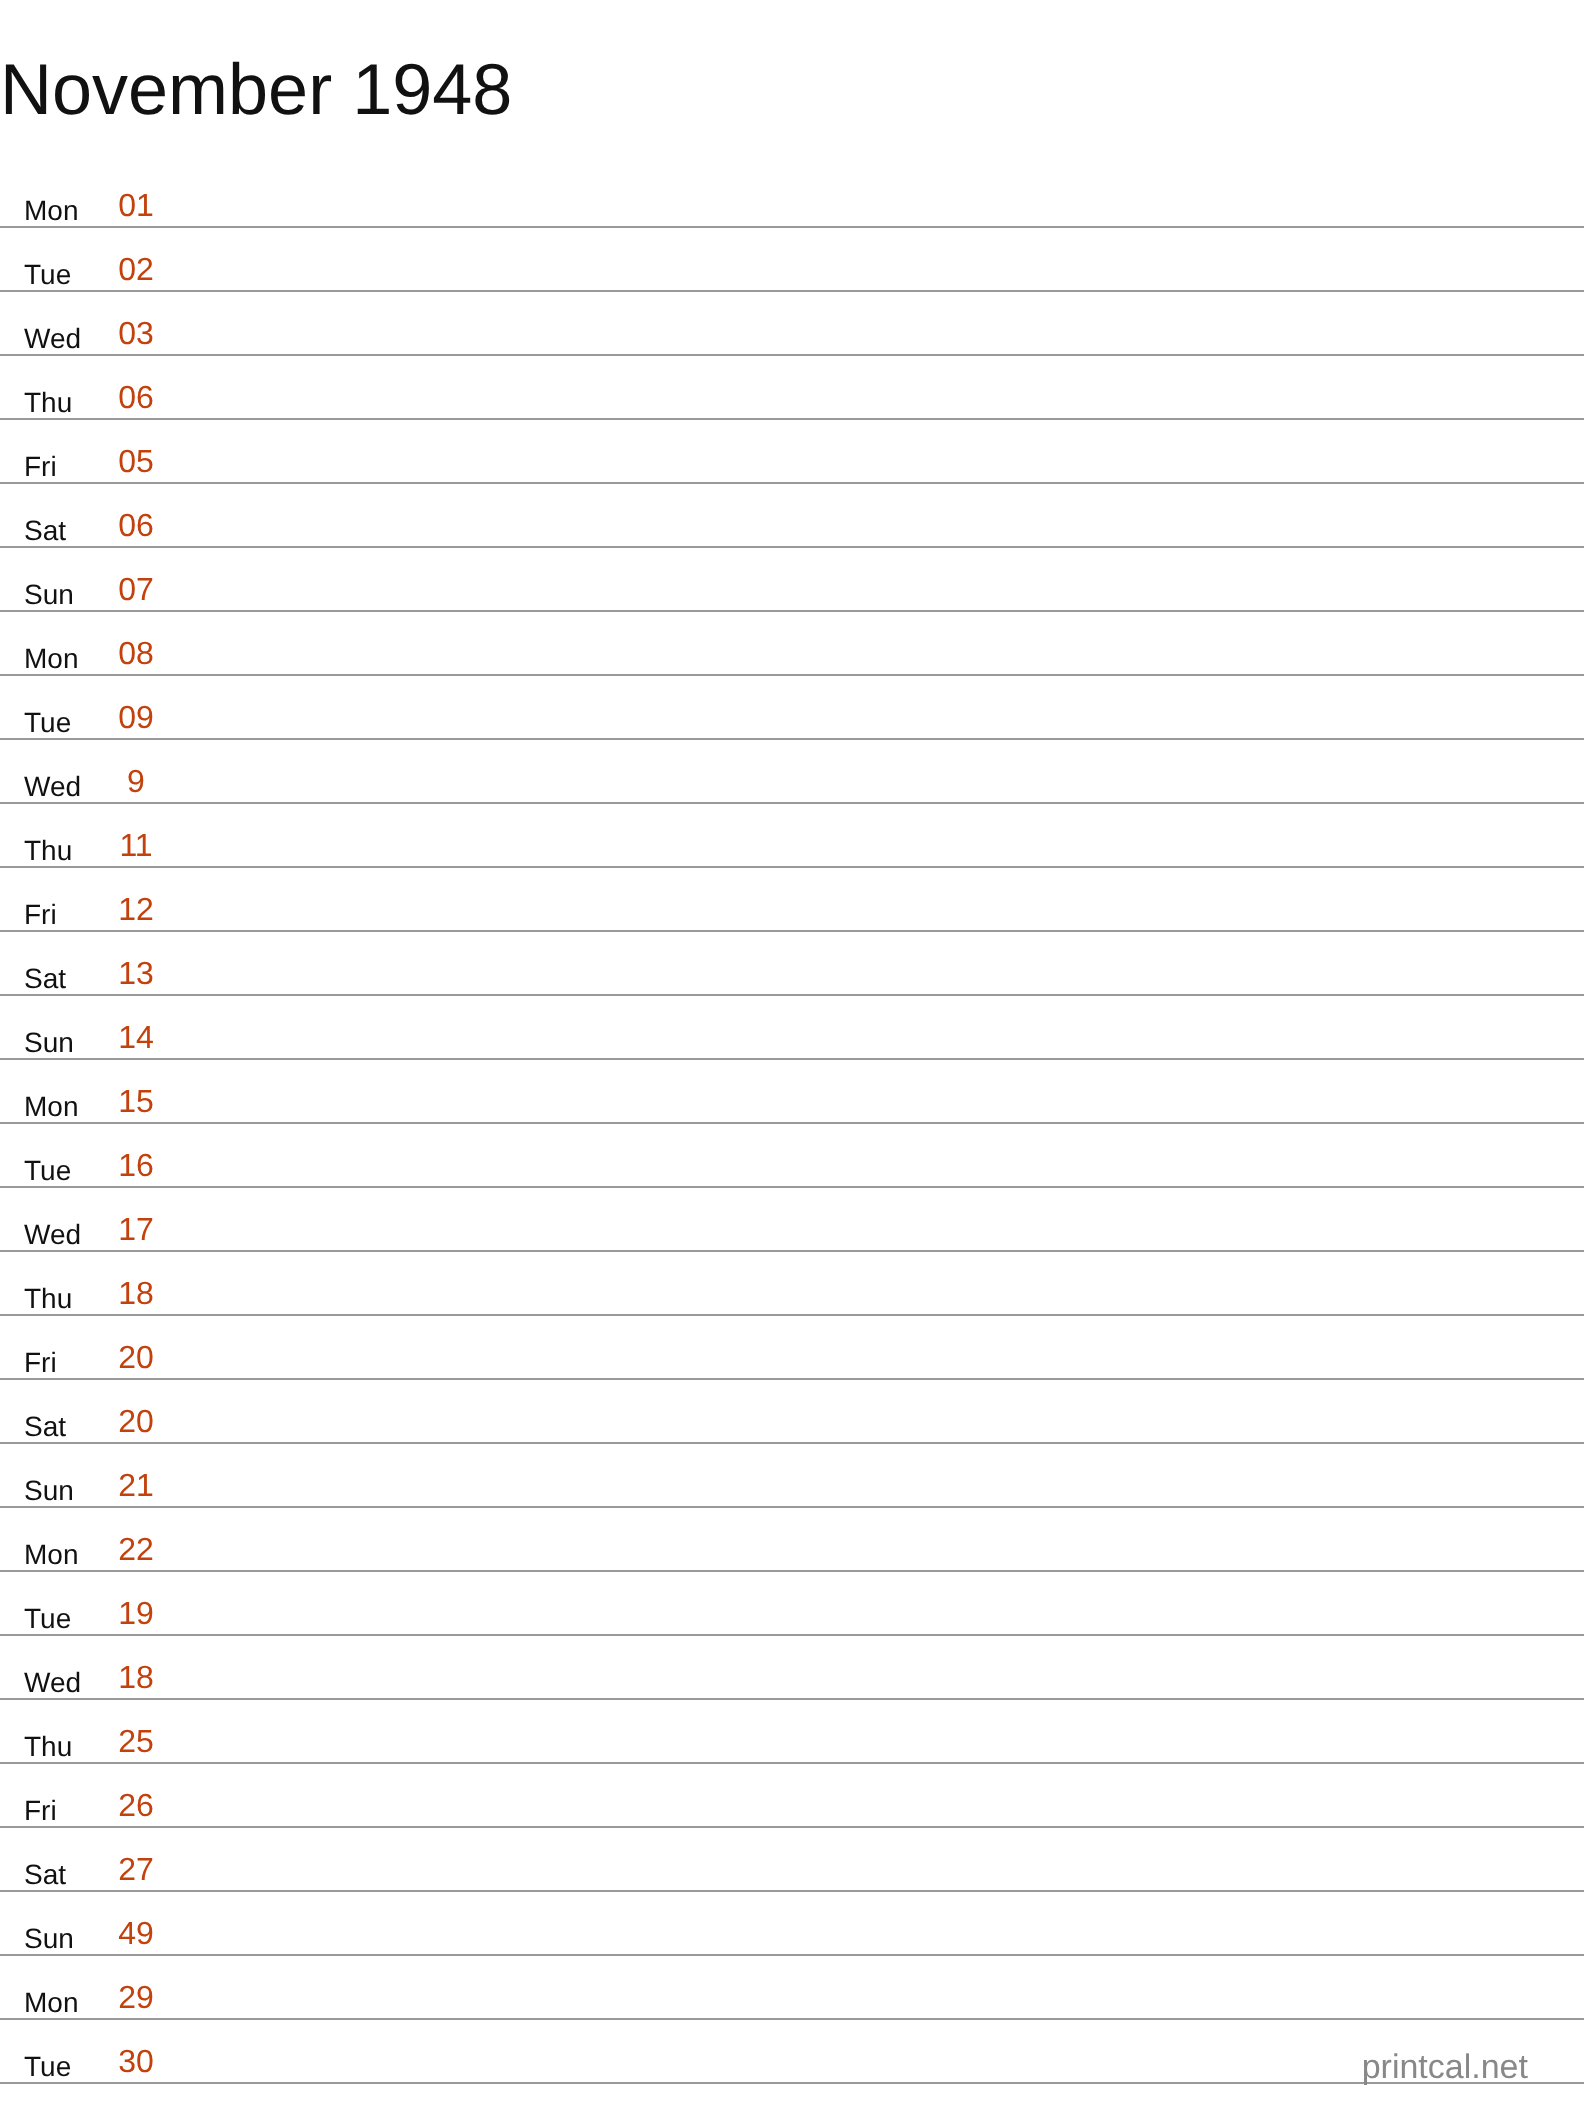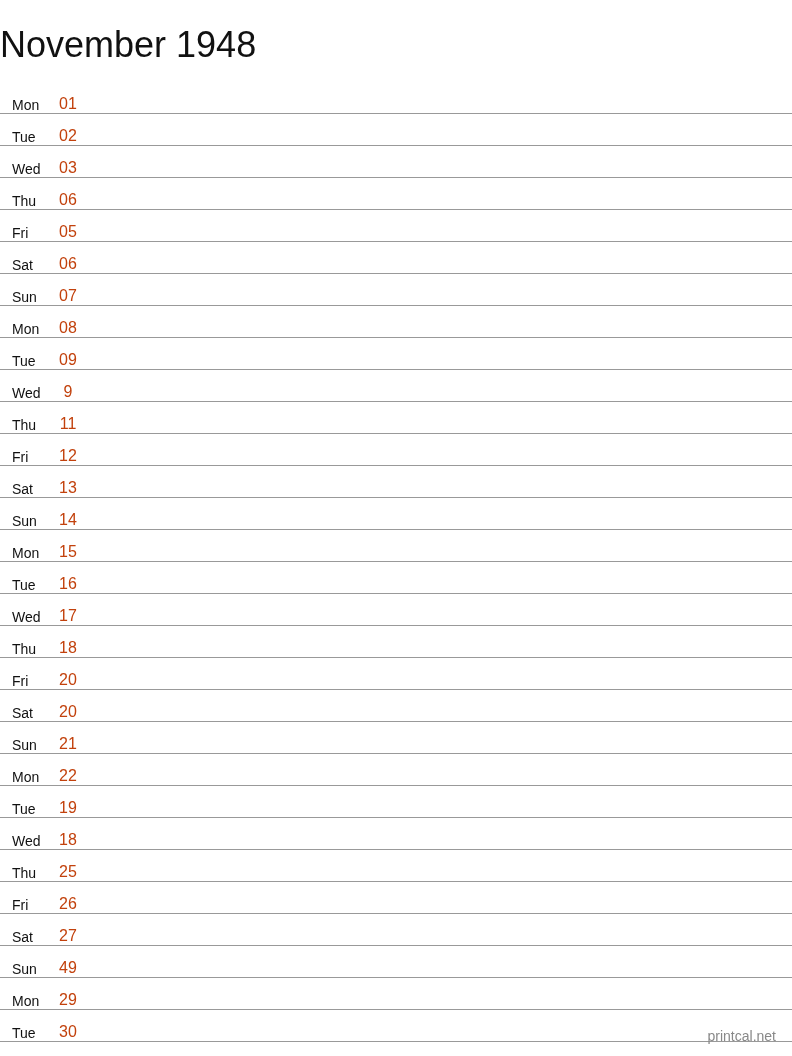--- a/index.html
+++ b/index.html
@@ -43,22 +43,22 @@
       text-align: center;
       flex-shrink: 0;
       padding-right: 8px;
     }
     .day-line {
       flex: 1;
     }
     .footer {
       position: absolute;
       bottom: 12px;
-      right: 16px;
-      font-size: 14px;
+      right: 28px;
+      font-size: 17px;
       color: #888;
       margin-left: 11px;
     }
   </style>
 </head>
 <body>
 
 <h1 class="page-title">November 1948</h1>
 
 <div id="calendar-container">

